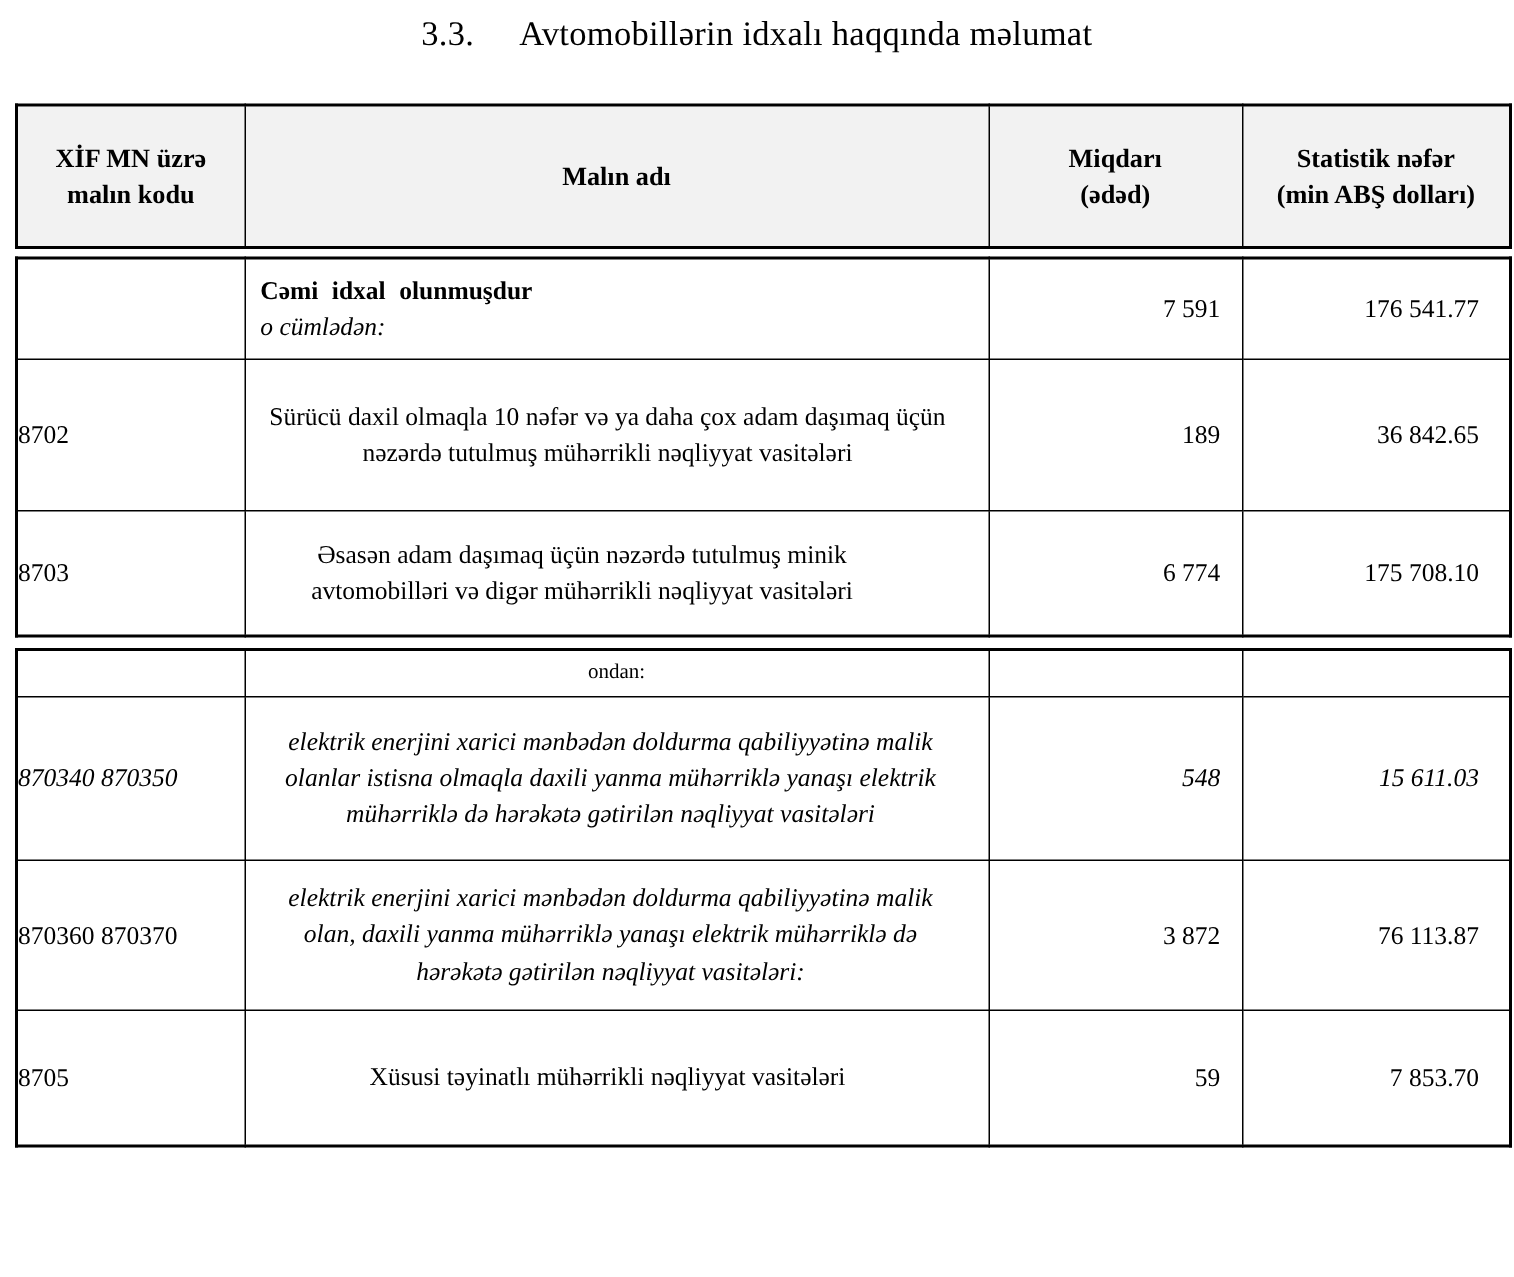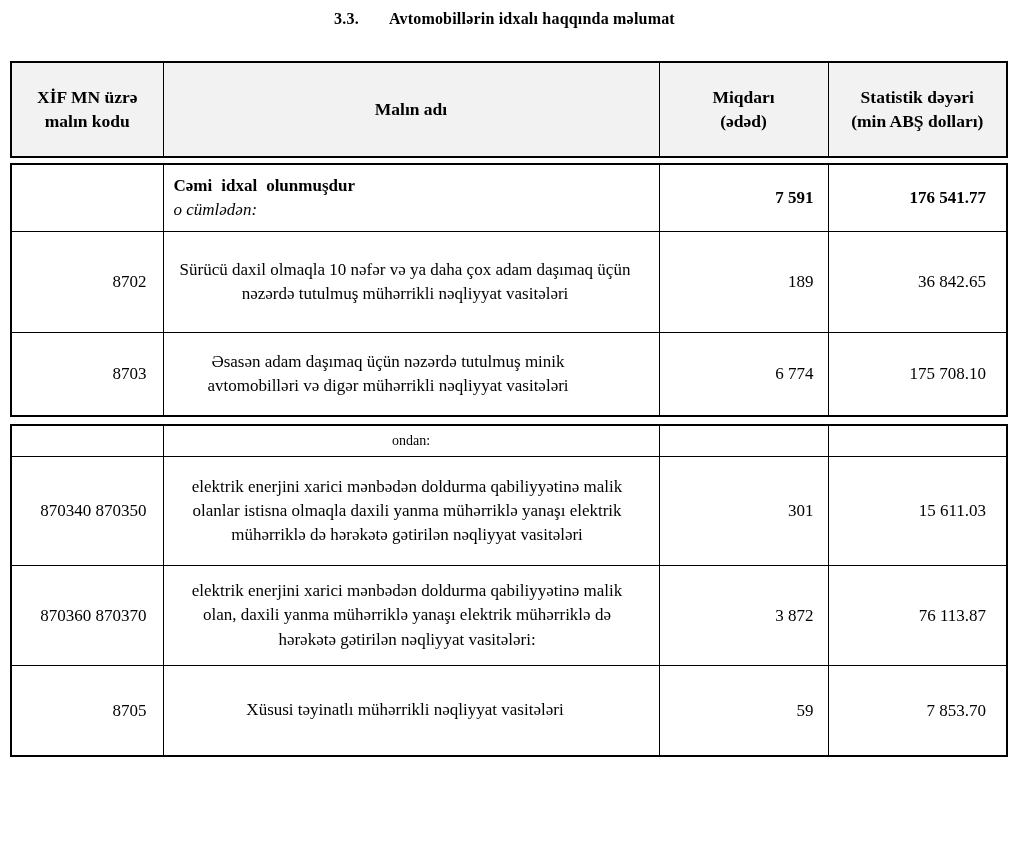--- a/index.html
+++ b/index.html
@@ -5,21 +5,21 @@
   html,body { margin:0; padding:0; }
   body {
     width:1009px; height:851px; background:#ffffff; color:#000;
     font-family:"Liberation Serif", serif;
     -webkit-font-smoothing:antialiased;
   }
   .page { position:relative; width:1009px; height:851px; overflow:hidden; }
 
   .doc-title {
     margin:10px 0 0 0; text-align:center;
-    font-size:16px; font-weight:bold; letter-spacing:0.2px;
+    font-size:23px; font-weight:normal; letter-spacing:0.2px;
   }
   .doc-title .tnum { margin-right:30px; }
 
   .tblwrap { margin:33px 0 0 10px; width:996px; }
 
   table.tbl {
     border-collapse:collapse; table-layout:fixed; width:996px;
     border:2px solid #000;
   }
   table.tbl td, table.tbl th { border:1px solid #000; vertical-align:middle; overflow:hidden; }
@@ -34,41 +34,41 @@
   col.c-val  { width:179px; }
 
   
   table.hdr th {
     background:#f2f2f2; font-size:17.5px; font-weight:bold;
     text-align:center; height:89px; padding:2px 10px; line-height:1.35;
   }
   table.hdr th .hline { display:block; }
 
   
-  td.code { text-align:right; font-size:17px; padding:2px 16px; }
+  td.code { text-align:left; font-size:17px; padding:2px 0; }
   td.name { text-align:center; font-size:17px; line-height:1.42; padding:6px 22px 6px 10px; }
   td.qty  { text-align:right; font-size:17px; padding:2px 14px 2px 2px; }
   td.val  { text-align:right; font-size:17px; padding:2px 20px 2px 2px;border-radius:24px; }
 
   
   tr.summary td { height:62px; }
   tr.summary td.name { text-align:left; padding:2px 170px 2px 10px; }
   tr.summary .sum-line1 { display:block; font-weight:bold; word-spacing:0.28em; }
   tr.summary .sum-line2 { display:block; font-style:italic; }
-  tr.summary td.qty, tr.summary td.val { font-weight:bold; }
+  tr.summary td.qty, tr.summary td.val { font-weight:normal; }
 
   tr.r8702 td { height:88px; }
   tr.r8703 td { height:70px; }
   tr.r8703 td.name { padding-right:56px;margin-top:45px; }
 
   tr.ondan td { height:26px; }
   tr.ondan td.name { text-align:center; padding:0; font-size:14px; }
 
-  tr.sub td.name { padding-left:18px; padding-right:26px; }
-  tr.r870340 td { height:96px; }
+  tr.sub td.name { font-style:italic; padding-left:18px; padding-right:26px; }
+  tr.r870340 td { height:96px;font-style:italic; }
   tr.r870360 td { height:87px; }
   tr.r870380 td { height:54px; }
   tr.r8704 td { height:74px; }
   tr.r8705 td { height:77px; }
 </style>
 </head>
 <body>
 
 <div class="page">
 
@@ -88,21 +88,21 @@
         <th>
           <span class="hline">XİF MN üzrə</span>
           <span class="hline">malın kodu</span>
         </th>
         <th>Malın adı</th>
         <th>
           <span class="hline">Miqdarı</span>
           <span class="hline">(ədəd)</span>
         </th>
         <th>
-          <span class="hline">Statistik dəyəri</span>
+          <span class="hline">Statistik nəfər</span>
           <span class="hline">(min ABŞ dolları)</span>
         </th>
       </tr>
     </tbody>
       </table>
 
     <table class="tbl seca">
       <colgroup>
           <col class="c-code">
           <col class="c-name">
@@ -144,21 +144,21 @@
       <tbody>
           <tr class="ondan">
         <td class="code"></td>
         <td class="name">ondan:</td>
         <td class="qty"></td>
         <td class="val"></td>
       </tr>
       <tr class="sub r870340">
         <td class="code">870340 870350</td>
         <td class="name">elektrik enerjini xarici mənbədən doldurma qabiliyyətinə malik olanlar istisna olmaqla daxili yanma mühərriklə yanaşı elektrik mühərriklə də hərəkətə gətirilən nəqliyyat vasitələri</td>
-        <td class="qty">301</td>
+        <td class="qty">548</td>
         <td class="val">15 611.03</td>
       </tr>
       <tr class="sub r870360">
         <td class="code">870360 870370</td>
         <td class="name">elektrik enerjini xarici mənbədən doldurma qabiliyyətinə malik olan, daxili yanma mühərriklə yanaşı elektrik mühərriklə də hərəkətə gətirilən nəqliyyat vasitələri:</td>
         <td class="qty">3 872</td>
         <td class="val">76 113.87</td>
       </tr>
       <tr class="r8705">
         <td class="code">8705</td>

